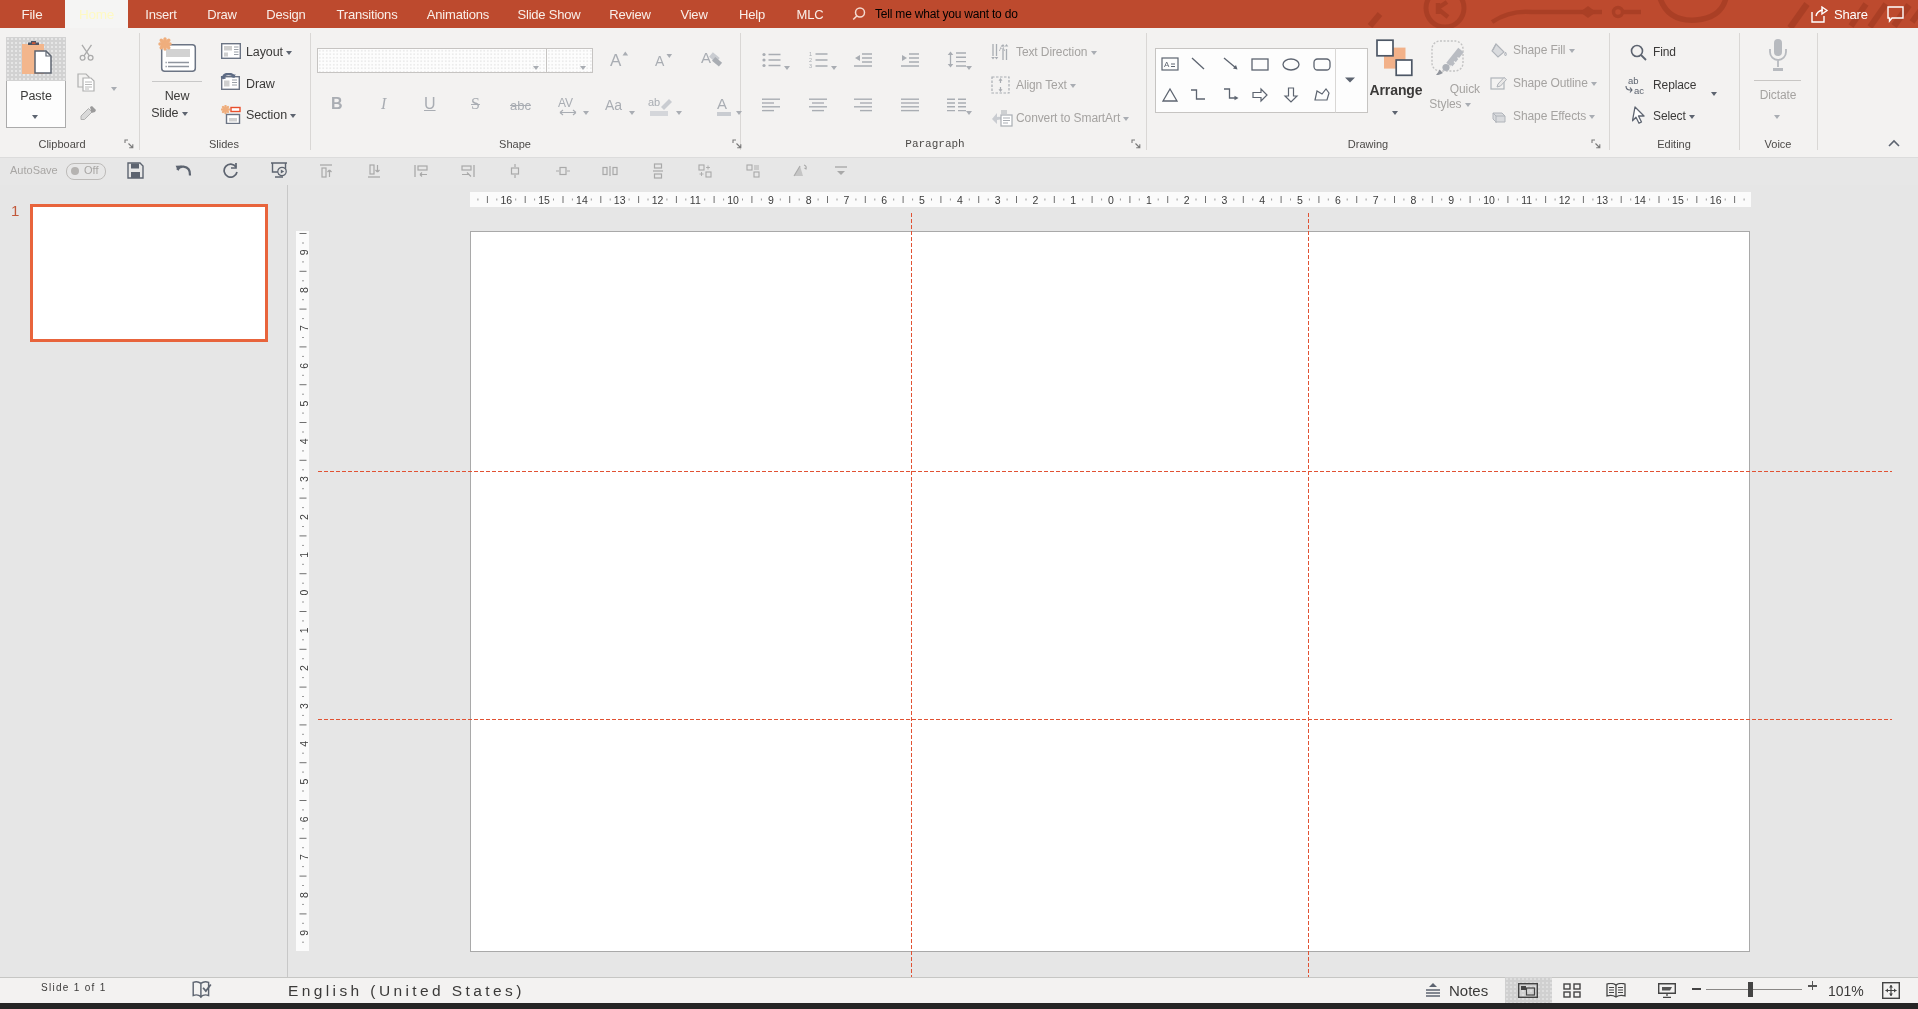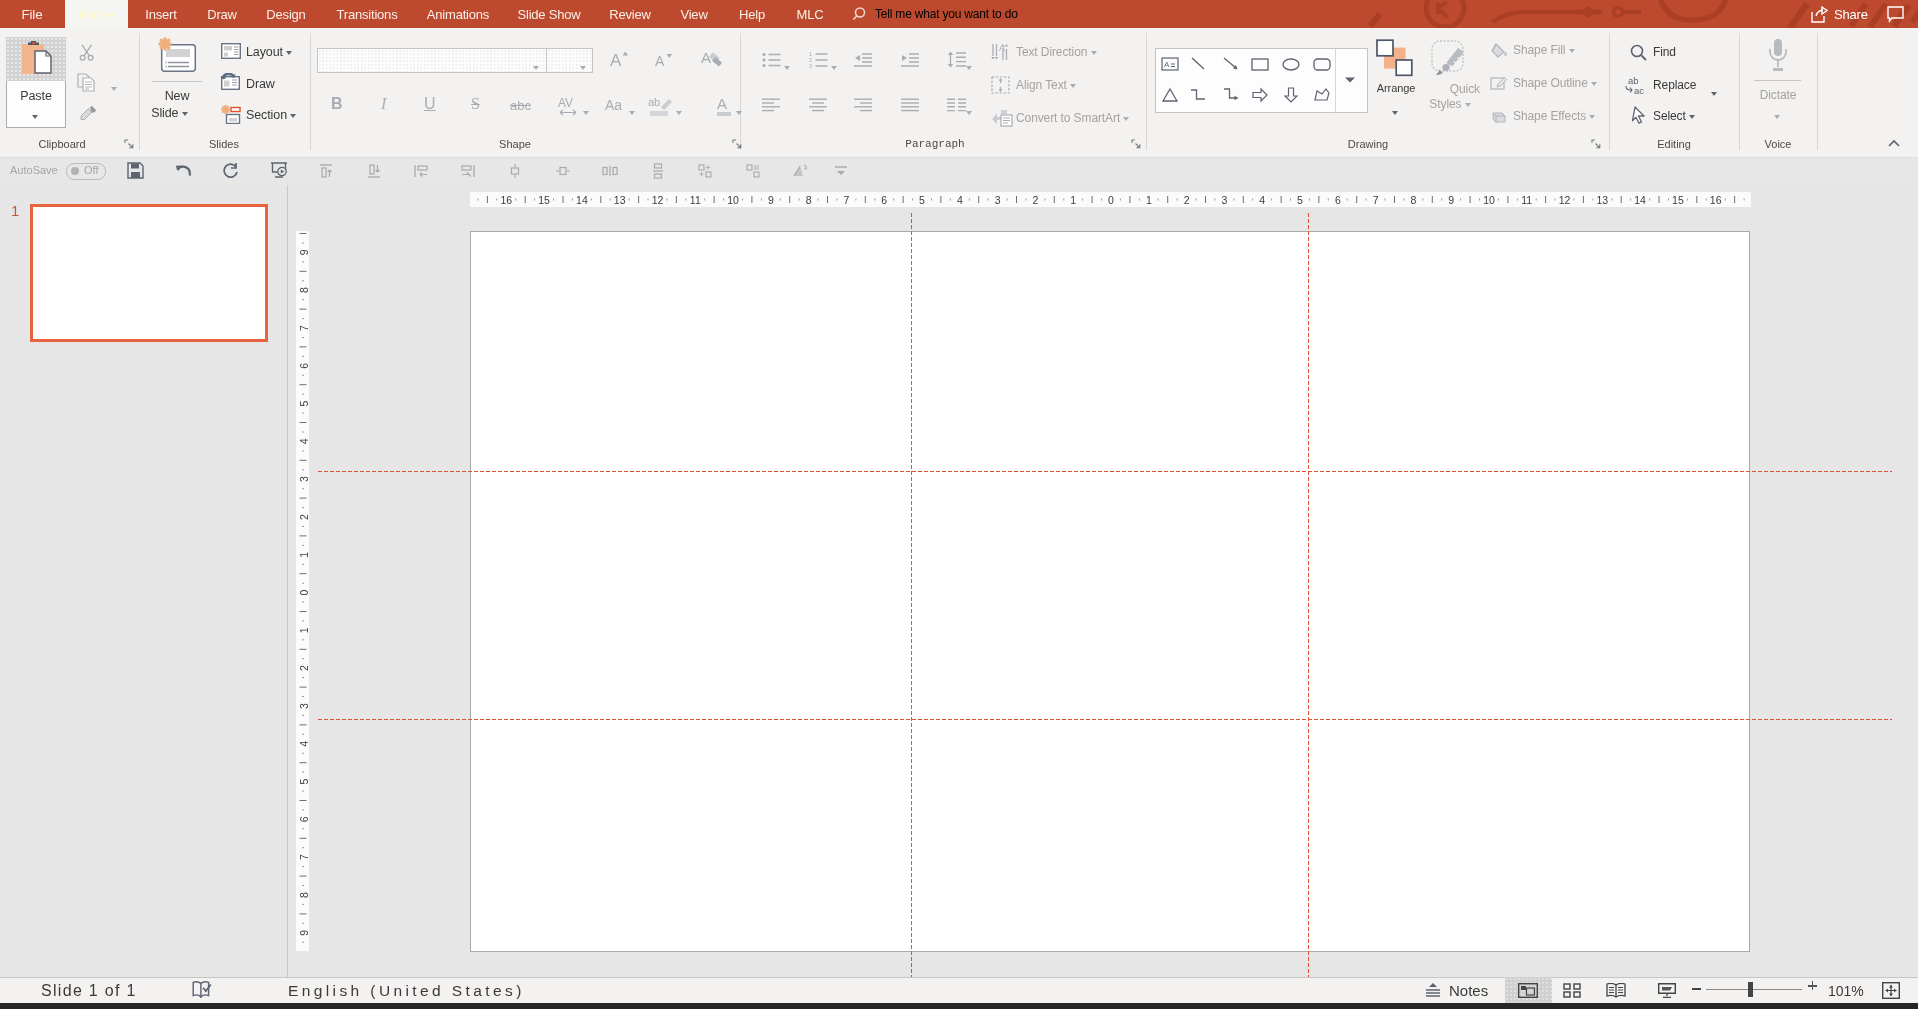--- a/index.html
+++ b/index.html
@@ -328,21 +328,21 @@
     <path d="M 6.5 2 h 5 v 8 h 3.5 l -6 6 -6 -6 h 3.5 z" fill="none" stroke="#5d6470" stroke-width="1.2"></path>
   </svg>
 <svg class="abs" style="left:1313px;top:86px;" width="18" height="18" viewBox="0 0 18 18">
     <path d="M 2 14 l 2 -9 5 3 4 -5 3 4 -2 7 z" fill="none" stroke="#5d6470" stroke-width="1.2"></path>
   </svg>
 <svg class="abs" style="left:1375px;top:39px;" width="39" height="38" viewBox="0 0 39 38">
 <rect x="9" y="8.6" width="21.5" height="21" fill="#f2b189"></rect>
 <rect x="2" y="1.2" width="16" height="15.6" fill="#ffffff" stroke="#4d5766" stroke-width="1.7"></rect>
 <rect x="21.2" y="21" width="15.6" height="15.3" fill="#ffffff" stroke="#4d5766" stroke-width="1.7"></rect>
   </svg>
-<div class="btxt" style="left:1366px;top:82px;width:60px;text-align:center;font-size:11px;">Arrange</div>
+<div class="btxt" style="left:1366px;top:82px;width:60px;text-align:center;font-size:14px;font-weight:bold;">Arrange</div>
 <div class="abs" style="left:1392px;top:103px;"><span class="carS"></span></div>
 <svg class="abs" style="left:1430px;top:39px;" width="39" height="36" viewBox="0 0 39 36">
 <rect x="2" y="2" width="31" height="30" rx="8" fill="none" stroke="#c3c3c3" stroke-width="1.4" stroke-dasharray="2 1.6"></rect>
 <path d="M 13 34 q -4 2.5 -7 2 q 2.5 -2.5 3.5 -5.5 z" fill="#8f939b"></path>
 <circle cx="16" cy="28.5" r="3.6" fill="#aeb2b9"></circle>
 <path d="M 19 26 L 31 11" stroke="#b9bcc2" stroke-width="7"></path>
 <path d="M 20.5 26.5 l 3.5 3 M 24 22.5 l 3.5 3 M 27.5 18.5 l 3.5 3" stroke="#f3f2f1" stroke-width="1.3"></path>
   </svg>
 <div class="gtxt" style="left:1420px;top:82px;width:60px;text-align:right;">Quick</div>
 <div class="gtxt" style="left:1420px;top:97px;width:60px;text-align:center;">Styles <span class="carG"></span></div>
@@ -691,21 +691,21 @@
     <text x="0" y="0" font-size="10.5" fill="#3c3c3c" text-anchor="middle" font-family="Liberation Sans" transform="translate(7.5,701.8) rotate(-90)" dominant-baseline="central">9</text>
     <rect x="6" y="710.7" width="2" height="1" fill="#9a9a9a"></rect>
   </svg>
 <div class="abs" style="left:318px;top:471px;width:1574px;height:1px;background:repeating-linear-gradient(90deg,#e15233 0 3.8px,transparent 3.8px 6px);"></div>
 <div class="abs" style="left:318px;top:719px;width:1574px;height:1px;background:repeating-linear-gradient(90deg,#e15233 0 3.8px,transparent 3.8px 6px);"></div>
 <div class="abs" style="left:911px;top:213px;width:1px;height:764px;background:repeating-linear-gradient(180deg,#e15233 0 3.8px,transparent 3.8px 6px);"></div>
 <div class="abs" style="left:1308px;top:213px;width:1px;height:764px;background:repeating-linear-gradient(180deg,#e15233 0 3.8px,transparent 3.8px 6px);"></div>
 
 <div class="abs" style="left:0;top:977px;width:1918px;height:26px;background:#f3f2f1;border-top:1px solid #c6c6c4;box-sizing:border-box;"></div>
 <div class="abs" style="left:0;top:1003px;width:1918px;height:6px;background:#252525;"></div>
-<div class="abs" style="left:41px;top:982px;font-size:16px;letter-spacing:1.3px;color:#3b3a39;">Slide 1 of 1</div>
+<div class="abs" style="left:41px;top:982px;font-size:10px;letter-spacing:1.3px;color:#3b3a39;">Slide 1 of 1</div>
 
 <svg class="abs" style="left:191px;top:980px;" width="22" height="20" viewBox="0 0 20 18">
 <path d="M 2 2 q 4 -1.5 7 1 v 12 q -3 -2.5 -7 -1 z M 16 2 q -4 -1.5 -7 1 v 12 q 3 -2.5 7 -1 z" fill="none" stroke="#5d6470" stroke-width="1.3"></path>
 <path d="M 11 7 l 2.5 3 4.5 -6" stroke="#5d6470" stroke-width="1.6" fill="none"></path>
   </svg>
 <div class="abs" style="left:288px;top:982px;font-size:15.5px;color:#3b3a39;letter-spacing:3.4px;">English (United States)</div>
 <svg class="abs" style="left:1424px;top:983px;" width="18" height="15" viewBox="0 0 18 15">
 <path d="M 9 0 l 4 4 h -8 z" fill="#5d6470"></path>
 <path d="M 2 7 h 14 M 2 10 h 14 M 2 13 h 14" stroke="#5d6470" stroke-width="1.4"></path>
   </svg>

